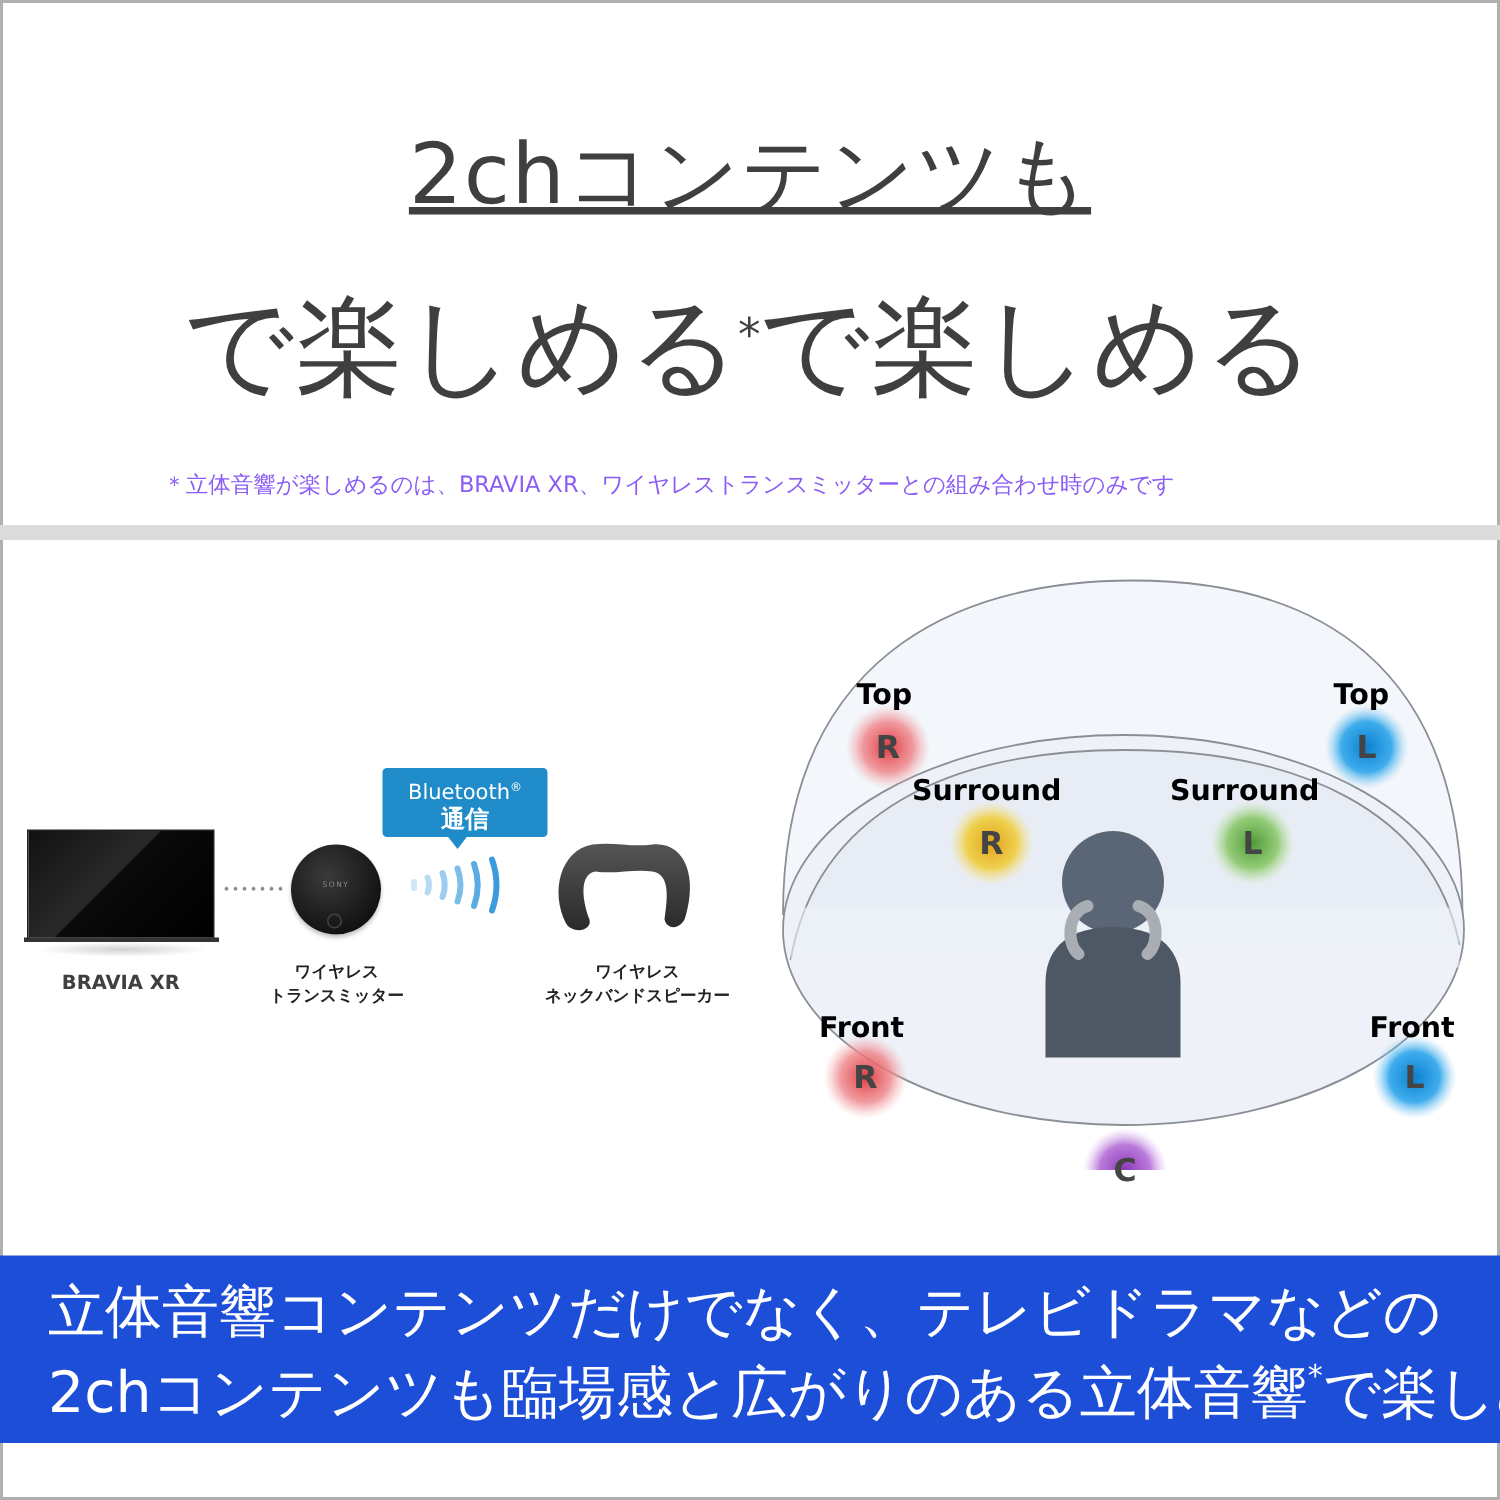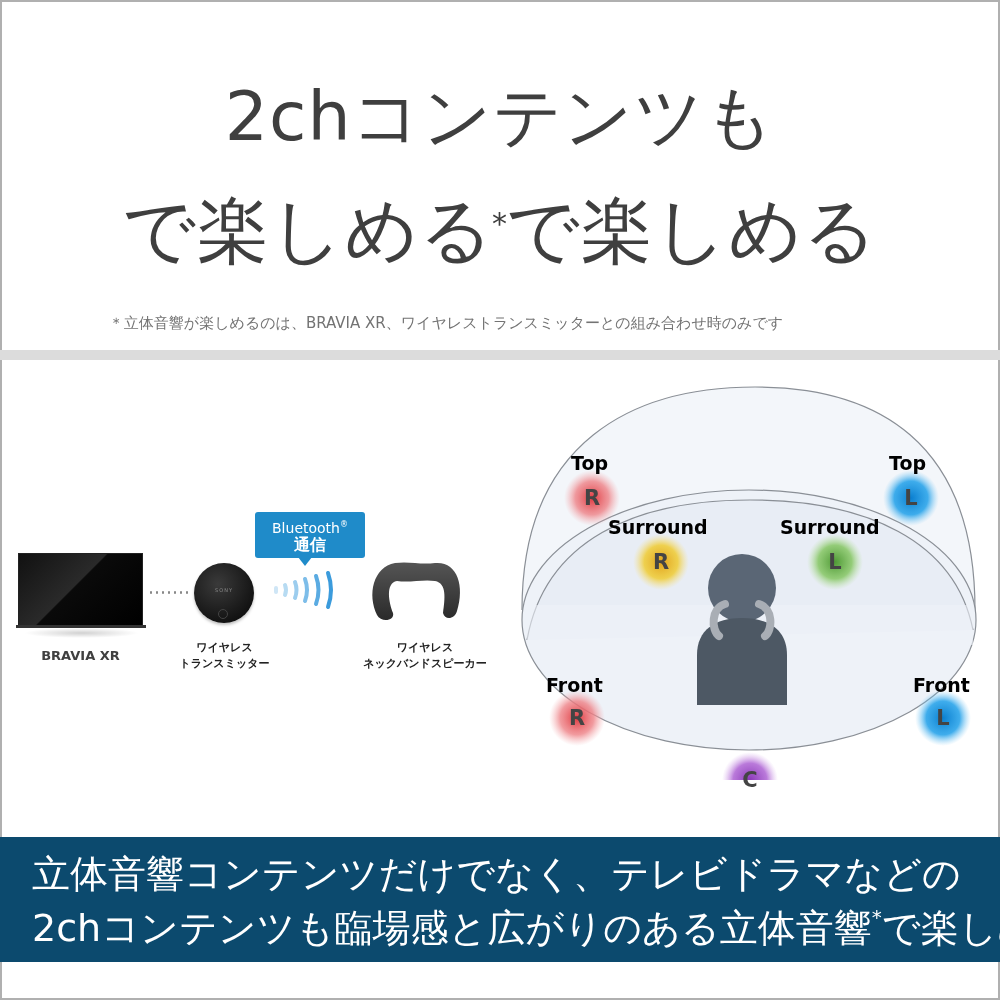--- a/index.html
+++ b/index.html
@@ -6,26 +6,26 @@
   html, body { width: 1000px; height: 1000px; background: #ffffff; overflow: hidden; }
   body { position: relative; font-family: "DejaVu Sans", "Liberation Sans", sans-serif; }
 
   .frame { position: absolute; left: 0; top: 0; width: 1000px; height: 1000px;
            border-top: 2px solid #b0b0b0; border-left: 2px solid #b0b0b0;
            border-right: 2px solid #b0b0b0; border-bottom: 2px solid #b0b0b0; pointer-events: none; }
 
   .headline { position: absolute; left: 0; width: 1000px; text-align: center;
               color: #3f3f3f; font-family: "DejaVu Sans", sans-serif; font-weight: normal;
               letter-spacing: 1px; }
-  .headline.l1 { top: 72px; font-size: 68px; line-height: 90px; }
+  .headline.l1 { top: 72px; font-size: 56px; line-height: 90px; text-decoration: underline; }
   .headline.l2 { top: 185px; font-size: 72px; line-height: 90px; }
   .headline sup { font-size: 30px; vertical-align: top; position: relative; top: -6px; margin: 0 -2px; }
 
   .footnote { position: absolute; top: 314px; left: 0; width: 892px; text-align: center;
-              font-size: 15px; color: #737373; letter-spacing: 0px; }
+              font-size: 15px; color: #8b5cf6; letter-spacing: 0px; }
 
   .divider { position: absolute; left: 0; top: 350px; width: 1000px; height: 10px; background: #dcdcdc; }
 
   
   .tv { position: absolute; left: 18px; top: 553px; width: 125px; height: 73px;
         background: linear-gradient(135deg, #111 0%, #2a2a2a 45%, #0a0a0a 46%, #000 100%);
         border: 1px solid #222; }
   .tv-stand { position: absolute; left: 16px; top: 625px; width: 130px; height: 3px; background: #333; }
   .tv-shadow { position: absolute; left: 24px; top: 628px; width: 115px; height: 10px;
                background: radial-gradient(ellipse at center, rgba(0,0,0,0.18), rgba(0,0,0,0) 70%); }
@@ -56,21 +56,21 @@
   .neckband { position: absolute; left: 365px; top: 555px; width: 100px; height: 68px; }
   .label-nb { position: absolute; left: 340px; top: 640px; width: 170px; text-align: center;
               font-size: 11px; font-weight: bold; color: #222; line-height: 16px; }
 
   
   .dome { position: absolute; left: 515px; top: 380px; width: 480px; height: 400px; }
   .speaker { position: absolute; width: 46px; height: 46px; border-radius: 50%; text-align: center;
              line-height: 46px; font-size: 21px; font-weight: bold; color: #444; }
   .sp-label { position: absolute; font-size: 19px; font-weight: bold; color: #000000; white-space: nowrap; }
 
-  .banner { position: absolute; left: 0; top: 837px; width: 1000px; height: 125px; background: #0c4a6e; }
+  .banner { position: absolute; left: 0; top: 837px; width: 1000px; height: 125px; background: #1d4ed8; }
   .banner .line { position: absolute; left: 32px; color: #ffffff; font-size: 38px; letter-spacing: 0px;
                   white-space: nowrap; font-family: "DejaVu Sans", sans-serif; }
   .banner .line.a { top: 12px; }
   .banner .line.b { top: 66px; }
   .banner sup { font-size: 20px; vertical-align: top; position: relative; top: 2px; }
 </style>
 </head>
 <body>
 
 <div class="frame"></div>

